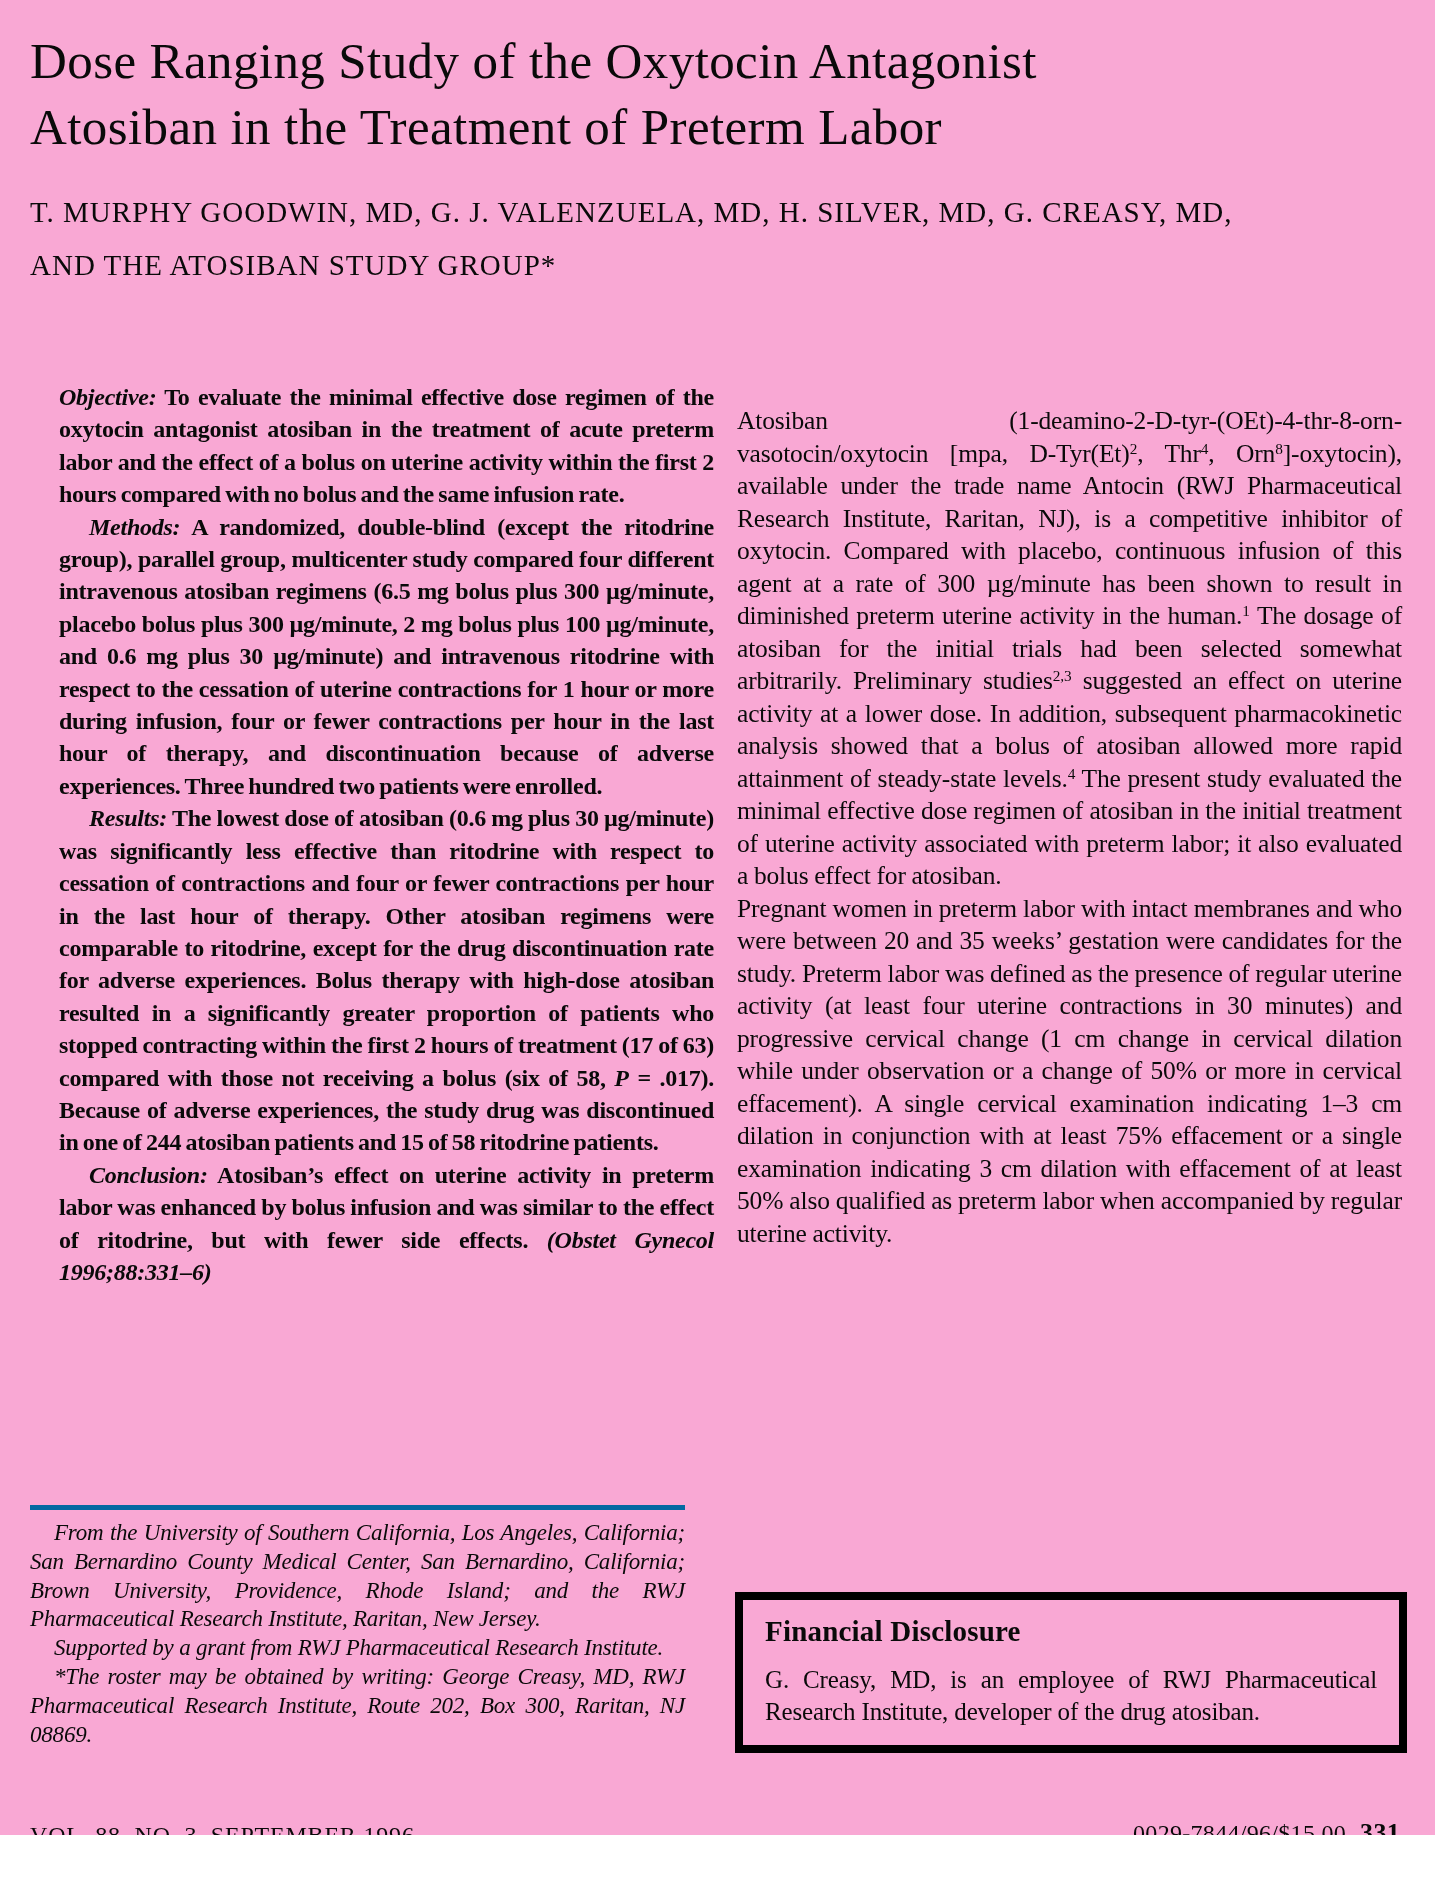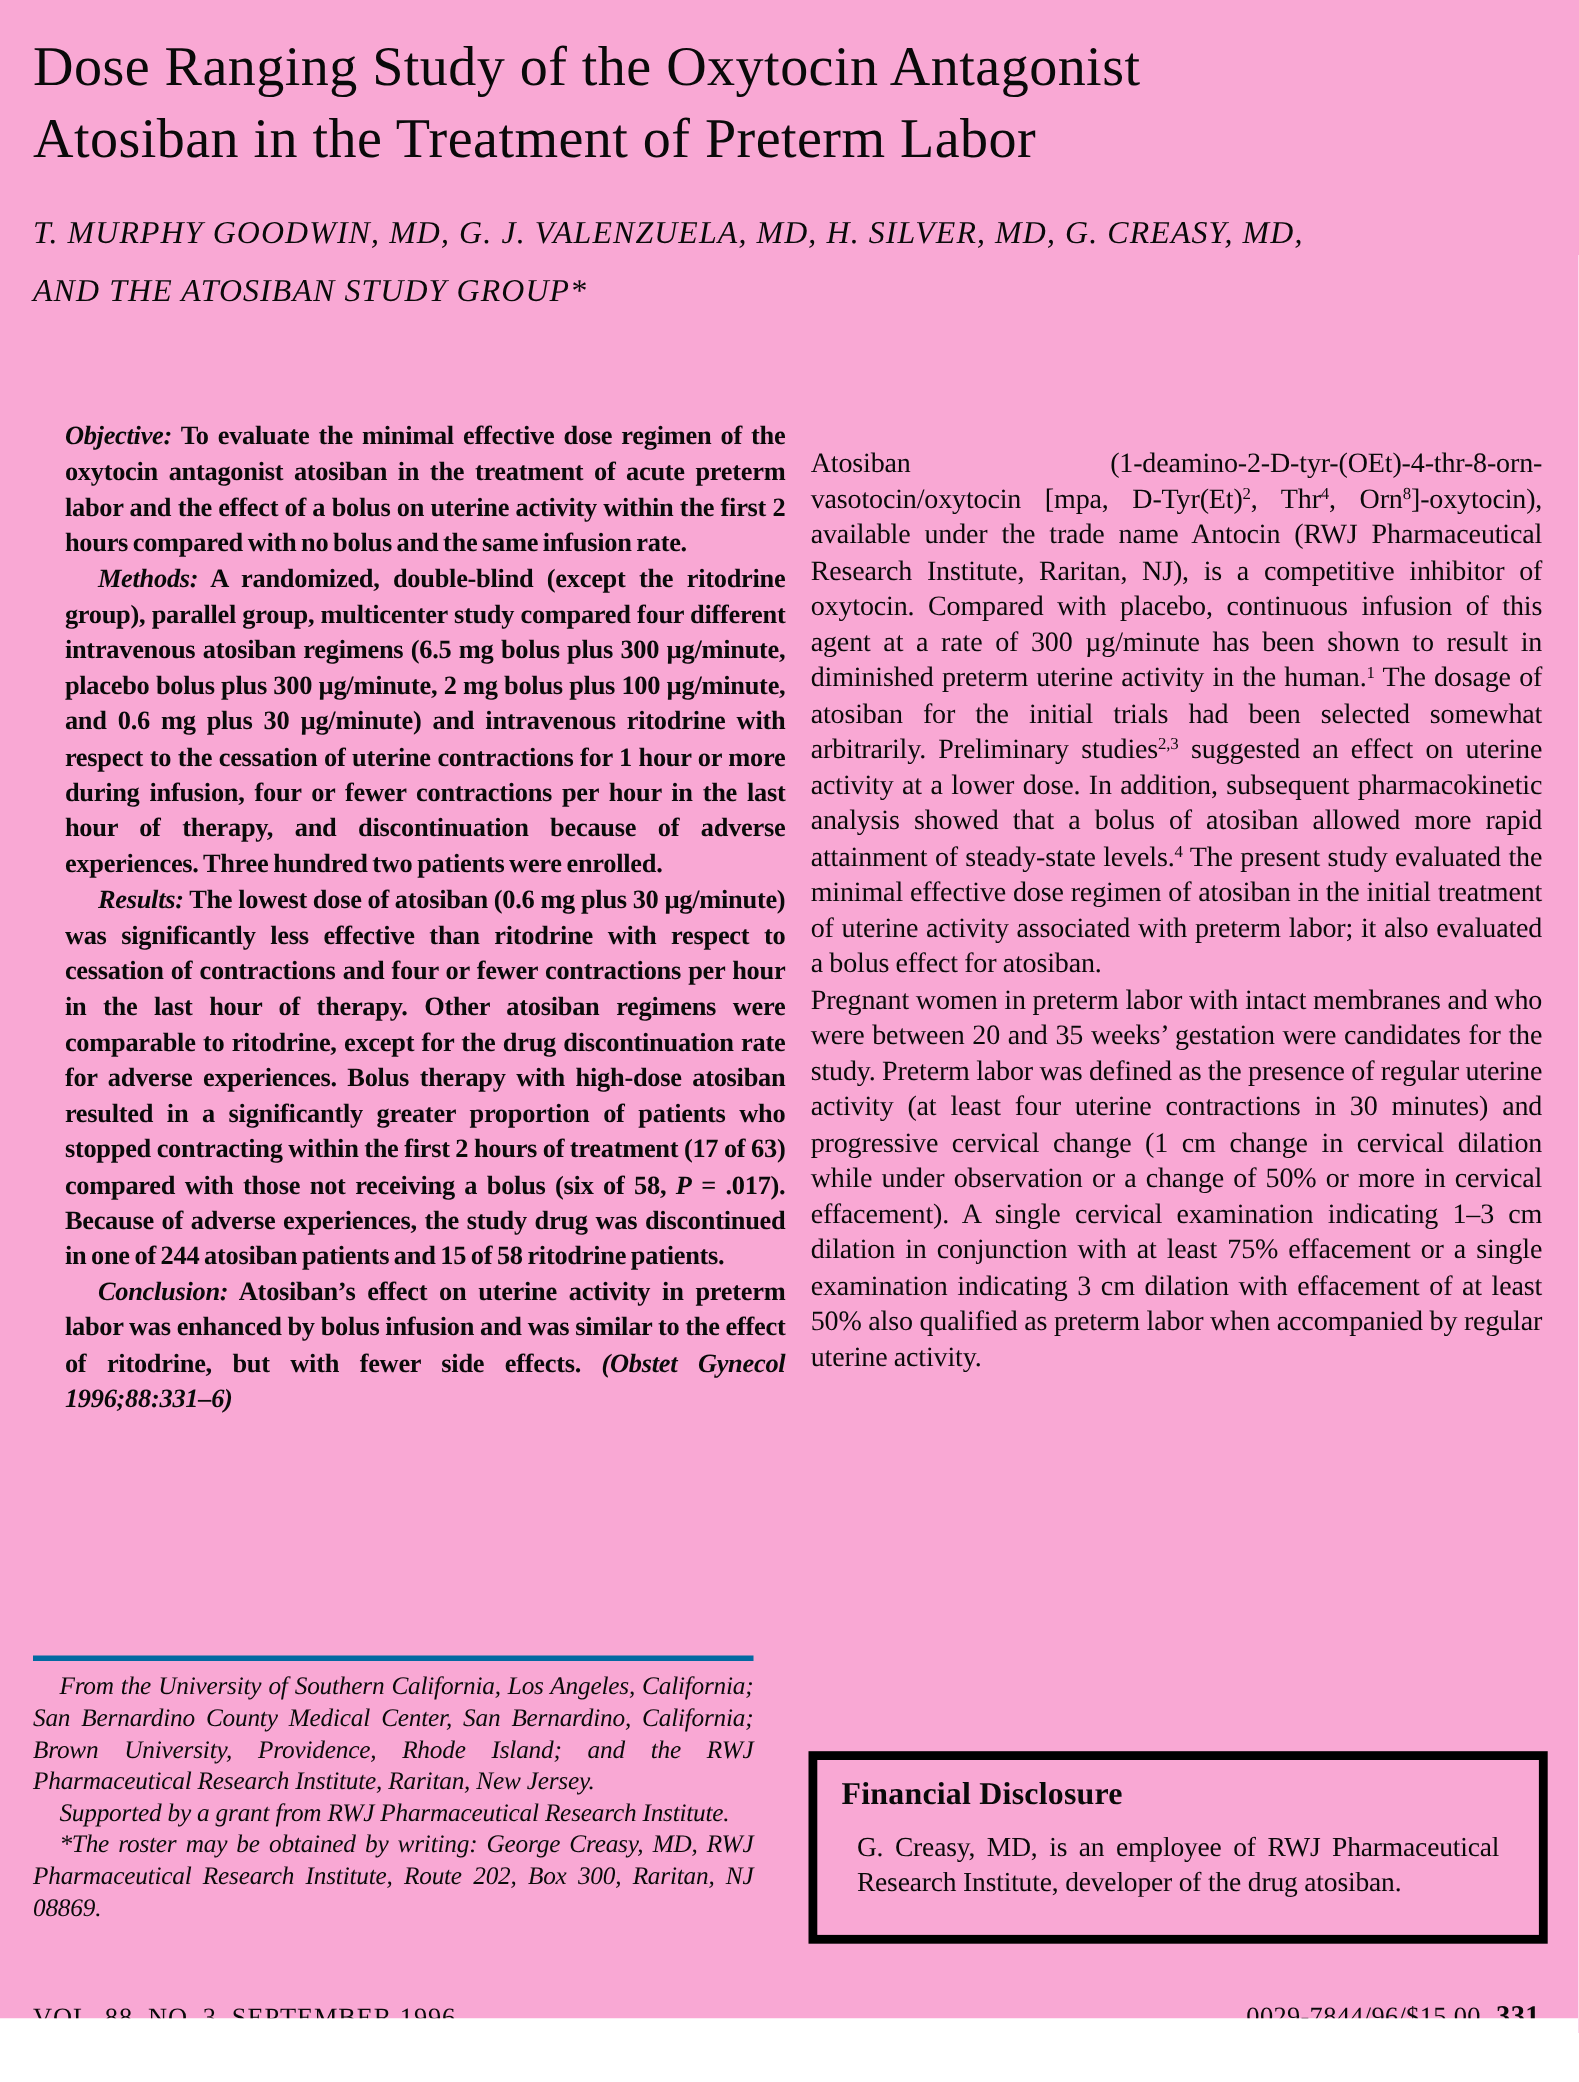--- a/index.html
+++ b/index.html
@@ -14,21 +14,21 @@
   
   .masthead{position:absolute;left:30px;top:28px;width:1380px;}
   .title-line{
     display:block;
     font-size:51px;line-height:66px;font-weight:400;
     letter-spacing:0.4px;white-space:nowrap;
   }
   .authors{position:absolute;left:30px;top:186px;width:1390px;}
   .authors-line{
     display:block;
-    font-style:italic;font-size:29px;line-height:53px;
+    font-size:29px;line-height:53px;
     letter-spacing:1px;white-space:nowrap;
   }
   
   .col-left{
     position:absolute;left:30px;top:381px;width:655px;margin-left:29px;
   }
   .abstract p{
     margin:0;
     font-weight:700;
     font-size:24px;line-height:32.4px;
@@ -77,21 +77,21 @@
     box-sizing:border-box;
     border:8px solid #000000;
     padding:12px 22px 18px 22px;
   }
   .fin-box h3{
     margin:2px 0 16px 0;
     font-size:29px;line-height:34px;font-weight:700;
     letter-spacing:0.2px;
   }
   .fin-box p{
-    margin:14px;
+    margin:0;
     font-size:25px;line-height:31.5px;
     text-align:justify;letter-spacing:-0.15px;
   }
   
   .footer-left{
     position:absolute;left:30px;top:1822px;
     font-size:24px;letter-spacing:0.8px;white-space:nowrap;
   }
   .footer-right{
     position:absolute;right:35px;top:1818px;width:500px;

